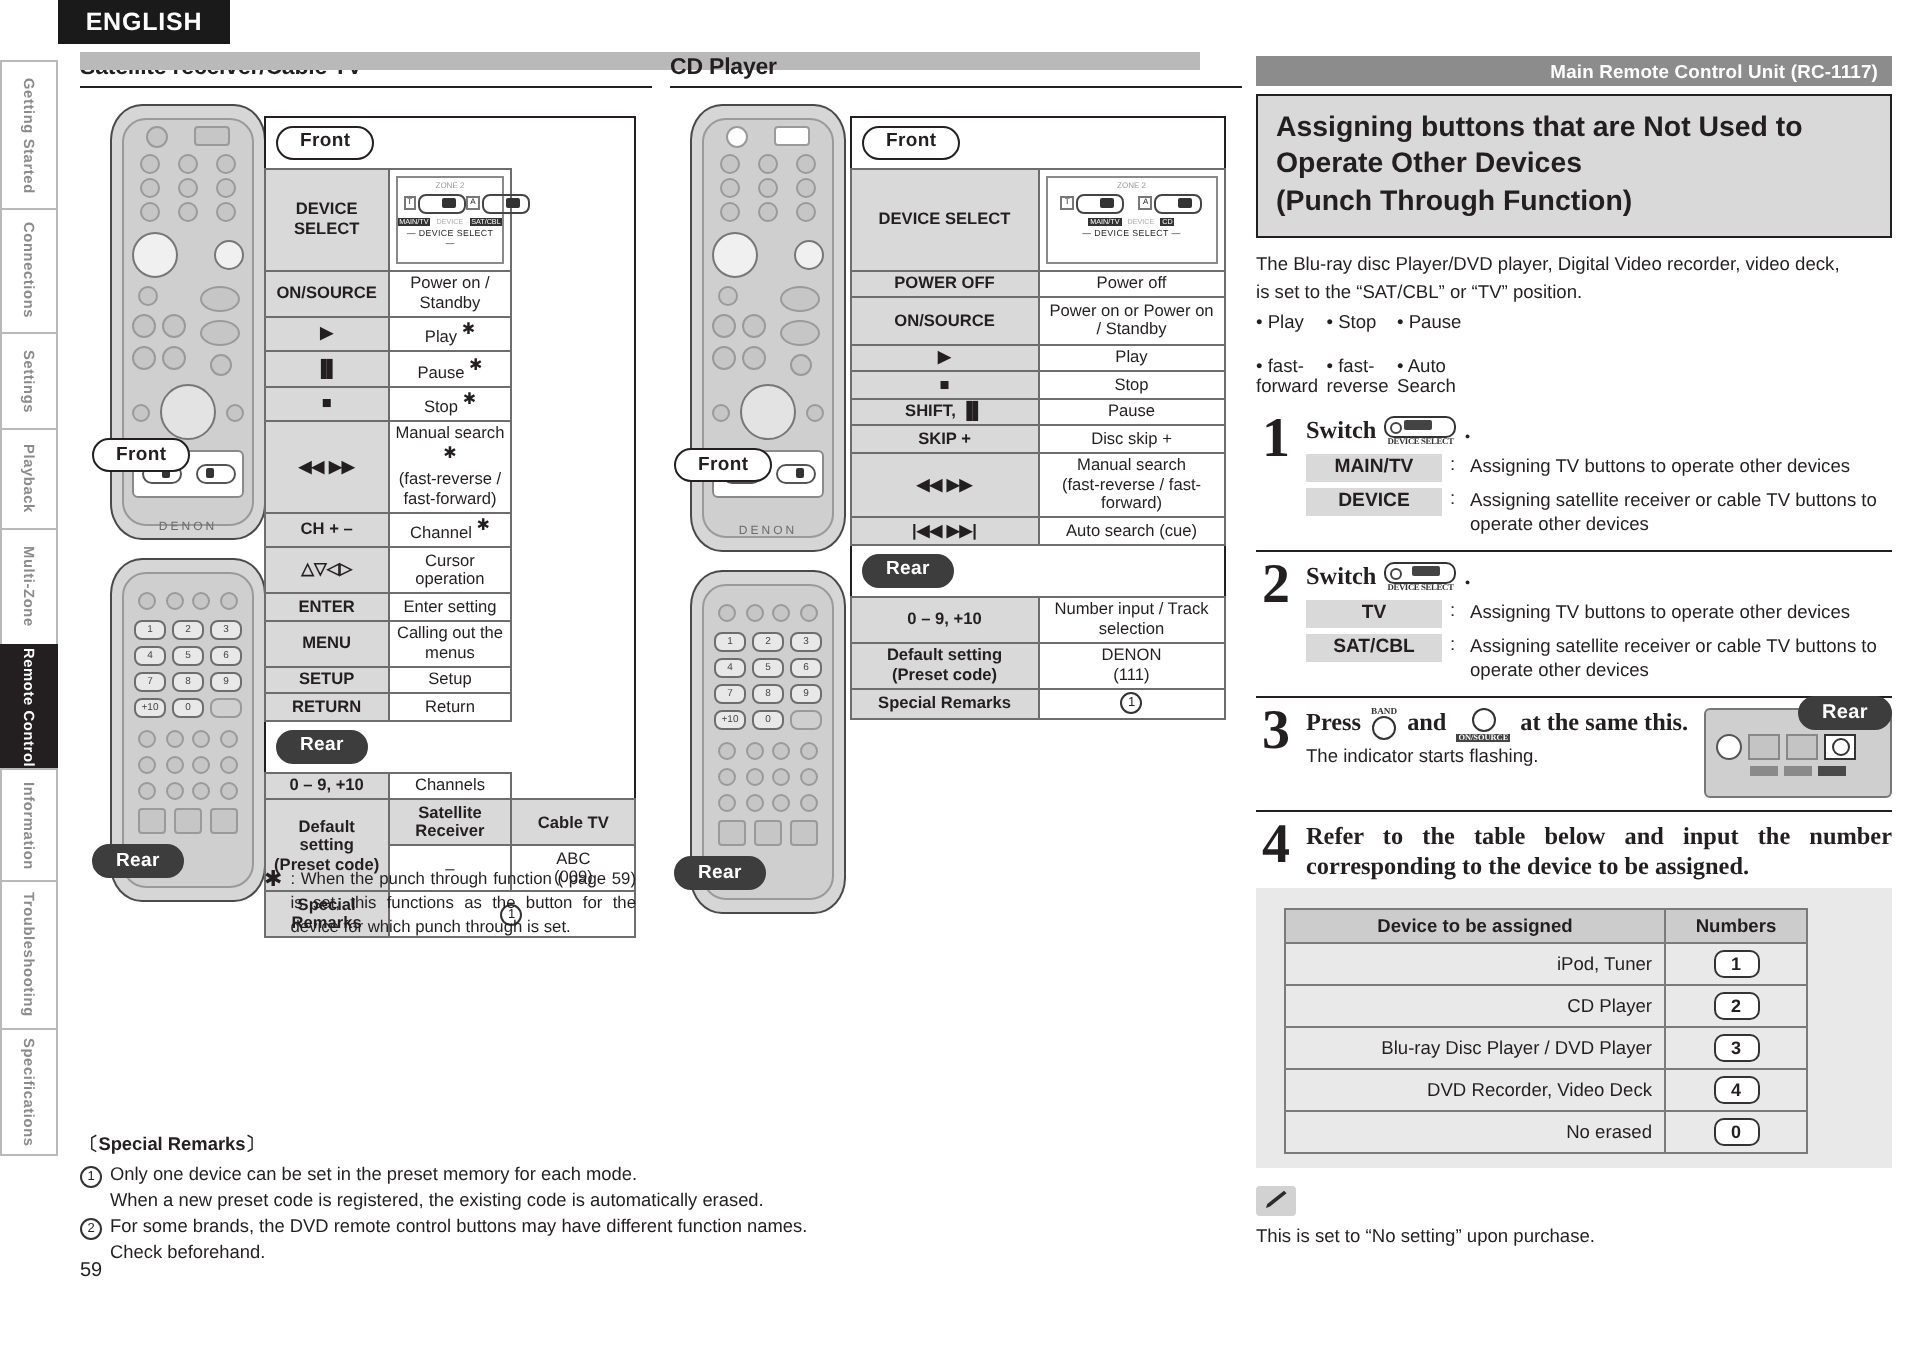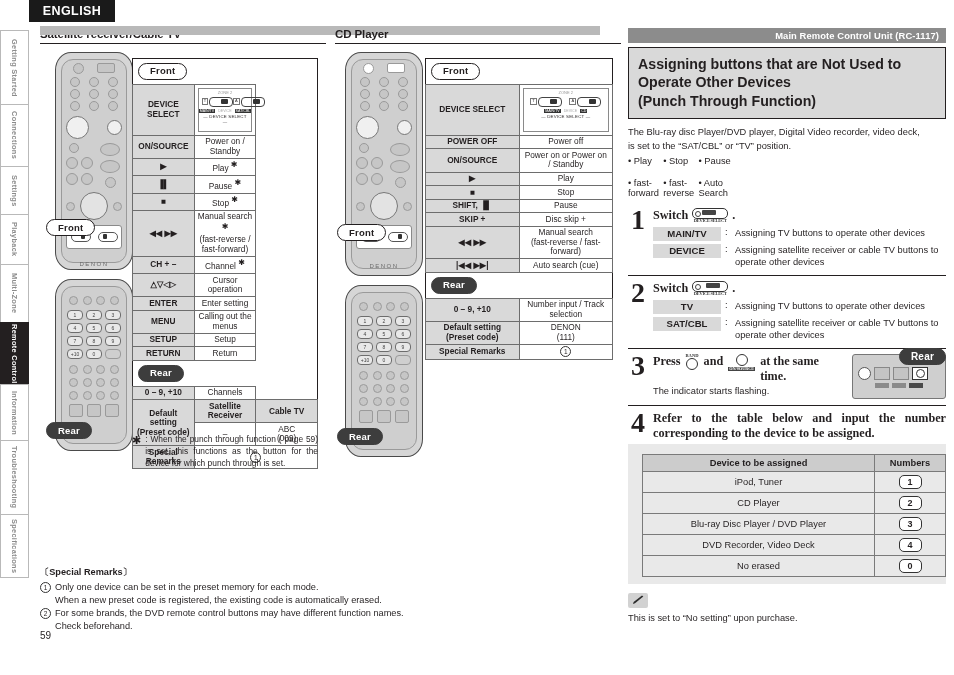--- a/index.html
+++ b/index.html
@@ -142,28 +142,28 @@
     background:#d9d9d9;font-size:9.6px;font-weight:bold;text-align:center;
     width:68px;flex:0 0 68px;padding:1.5px 0;
   }
   .optsep{font-size:9.3px;width:6px;flex:0 0 6px;}
   .opttext{font-size:9.3px;line-height:1.35;flex:1;}
   .step4-text{
     font-family:"Liberation Serif", serif;font-size:12.2px;font-weight:bold;
     line-height:1.28;text-align:justify;color:#231f20;
   }
   .dev-table{
-    border-collapse:collapse;width:304px;margin:6px 0 0 14px;
+    border-collapse:collapse;width:262px;margin:6px 0 0 14px;
     border:1.1px solid #7a7a7a;
   }
   .dev-table th,.dev-table td{
     border:1.1px solid #7a7a7a;font-size:9.3px;padding:3px 6px;color:#231f20;
   }
   .dev-table th{background:#cccccc;font-weight:bold;text-align:center;}
-  .dev-table td.name{text-align:center;margin-left:44px;}
+  .dev-table td.name{text-align:right;margin-left:44px;}
   .dev-table td.num{text-align:center;width:58px;}
   .keycap{
     display:inline-block;min-width:15px;padding:0 3px;border:1.2px solid #333;
     border-radius:5px;font-size:9px;font-weight:bold;line-height:12px;background:#fff;
   }
   .greypanel{background:#e9e9e9;padding:4px 0 7px 0;}
   .pencil{
     width:20px;height:15px;background:#d2d2d2;border-radius:2px;
     display:flex;align-items:center;justify-content:center;margin-top:9px;
   }
@@ -772,21 +772,21 @@
               <span>Press</span>
               <span style="display:inline-flex;flex-direction:column;align-items:center;line-height:1;">
                 <em style="font-size:4.6px;font-style:normal;color:#333;">BAND</em>
                 <span style="width:10px;height:10px;border:1.3px solid #333;border-radius:50%;display:block;"></span>
               </span>
               <span>and</span>
               <span style="display:inline-flex;flex-direction:column;align-items:center;line-height:1;">
                 <span style="width:10px;height:10px;border:1.3px solid #333;border-radius:50%;display:block;"></span>
                 <em style="font-size:4.2px;font-style:normal;background:#444;color:#fff;padding:0 1px;margin-top:1px;">ON/SOURCE</em>
               </span>
-              <span>at the same time.</span>
+              <span>at the same this.</span>
             </div>
             <div style="font-size:9.3px;margin-top:2px;">The indicator starts flashing.</div>
           </div>
           <div style="position:relative;flex:0 0 92px;">
             <div class="rear-closeup">
               <div style="display:flex;gap:3px;padding:12px 4px 0 5px;align-items:center;">
                 <span style="width:11px;height:11px;border:1.3px solid #555;border-radius:50%;background:#fff;display:block;"></span>
                 <span style="width:14px;height:11px;border:1px solid #888;background:#c4c4c4;display:block;"></span>
                 <span style="width:14px;height:11px;border:1px solid #888;background:#c4c4c4;display:block;"></span>
                 <span style="width:14px;height:11px;border:1.3px solid #333;background:#fff;display:flex;align-items:center;justify-content:center;">

